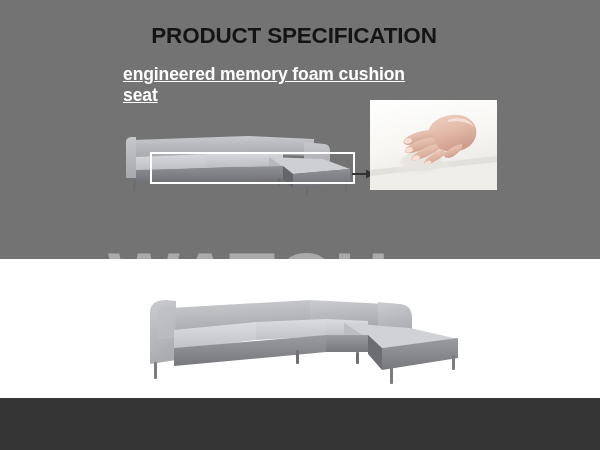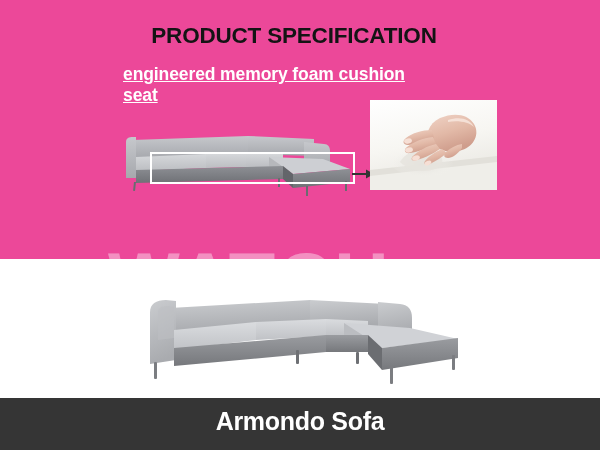--- a/index.html
+++ b/index.html
@@ -7,21 +7,21 @@
   body{
     font-family:"Liberation Sans", sans-serif;
     background:#ffffff;
     position:relative;
   }
   .slide{ position:absolute; inset:0; width:600px; height:450px; overflow:hidden; background:#ffffff; }
 
   
   .top-panel{
     position:absolute; left:0; top:0; width:600px; height:259px;
-    background:#ec4899; overflow:hidden;
+    background:#737373; overflow:hidden;
   }
 
   
   .main-title{
     position:absolute; left:124px; top:24px; width:340px;
     font-size:22.5px; font-weight:bold; letter-spacing:-0.2px;
     color:#141414; text-align:center; line-height:1.05;
     white-space:nowrap;
   }
   .sub-title{
@@ -247,15 +247,14 @@
 
       <rect x="26" y="84" width="3" height="17" rx="1" fill="#7b7d81"></rect>
       <rect x="168" y="72" width="3" height="14" rx="1" fill="#6e7074"></rect>
       <rect x="228" y="74" width="3" height="12" rx="1" fill="#6e7074"></rect>
       <rect x="262" y="88" width="3" height="18" rx="1" fill="#7b7d81"></rect>
       <rect x="324" y="77" width="3" height="15" rx="1" fill="#7b7d81"></rect>
     </svg>
   </div>
 
   <div class="footer-bar"></div>
-  <div class="footer-title">Armondo Sofa</div>
 
 </div>
 
 </body></html>

